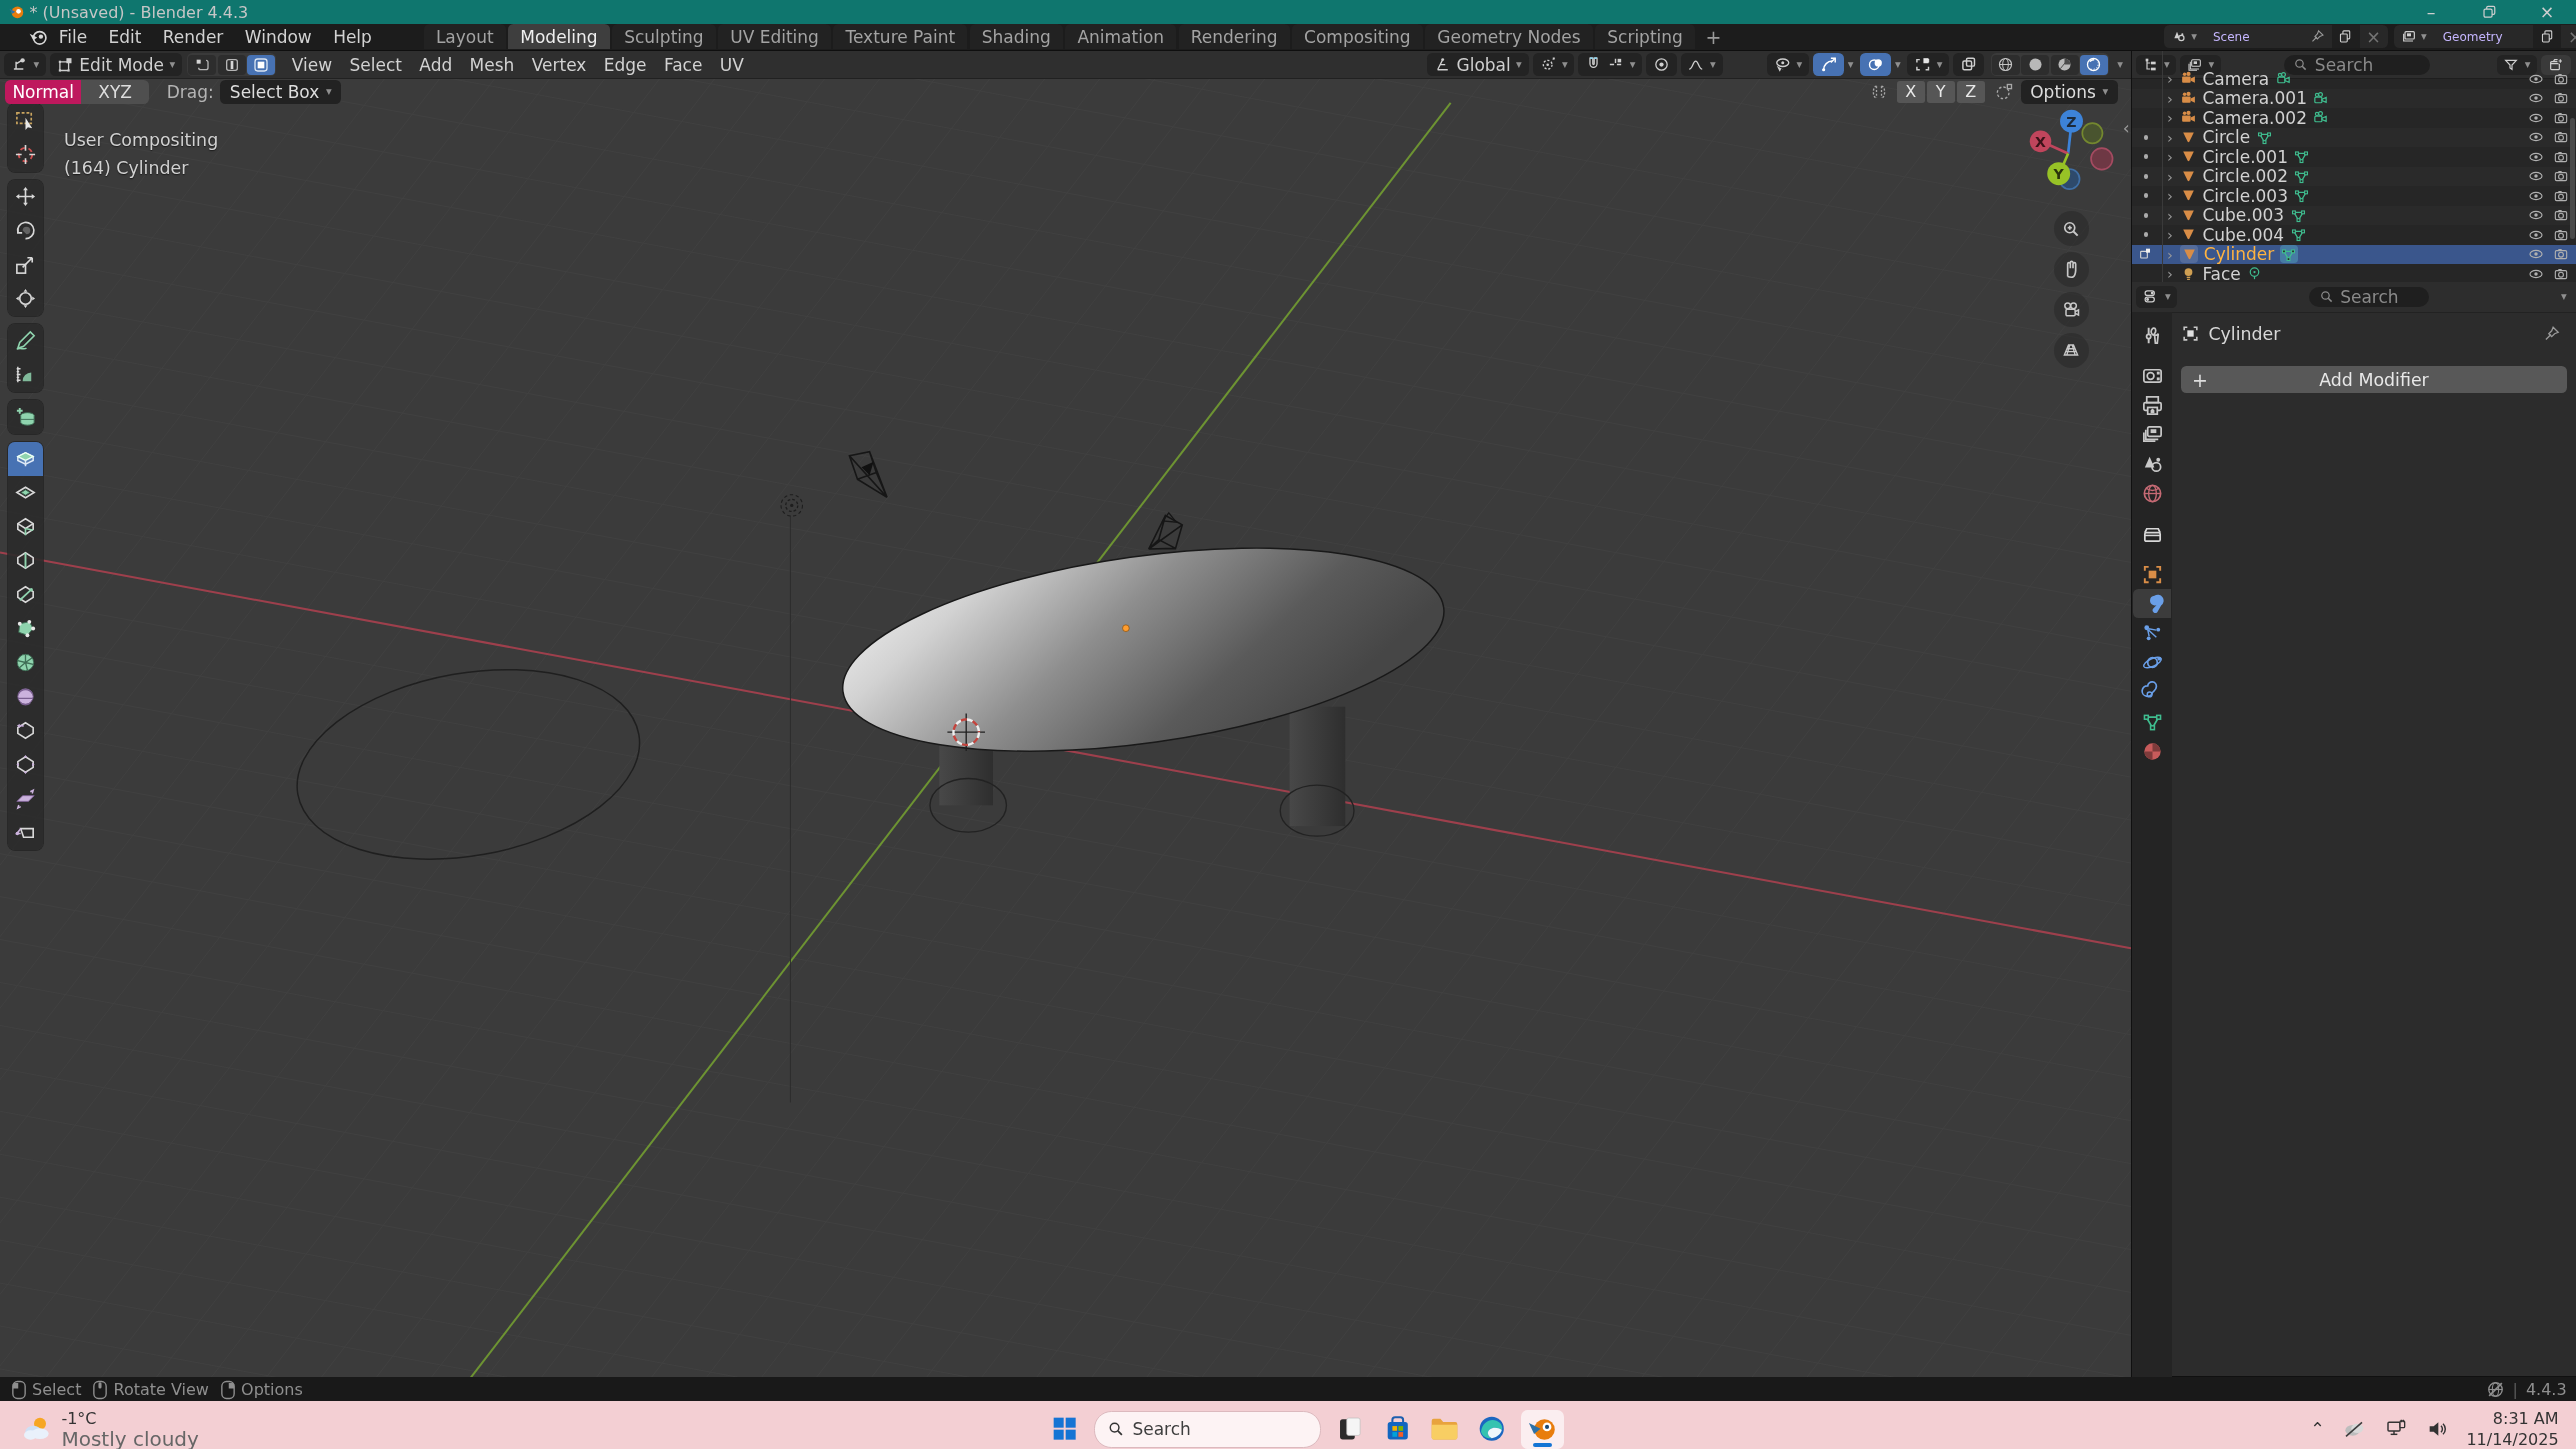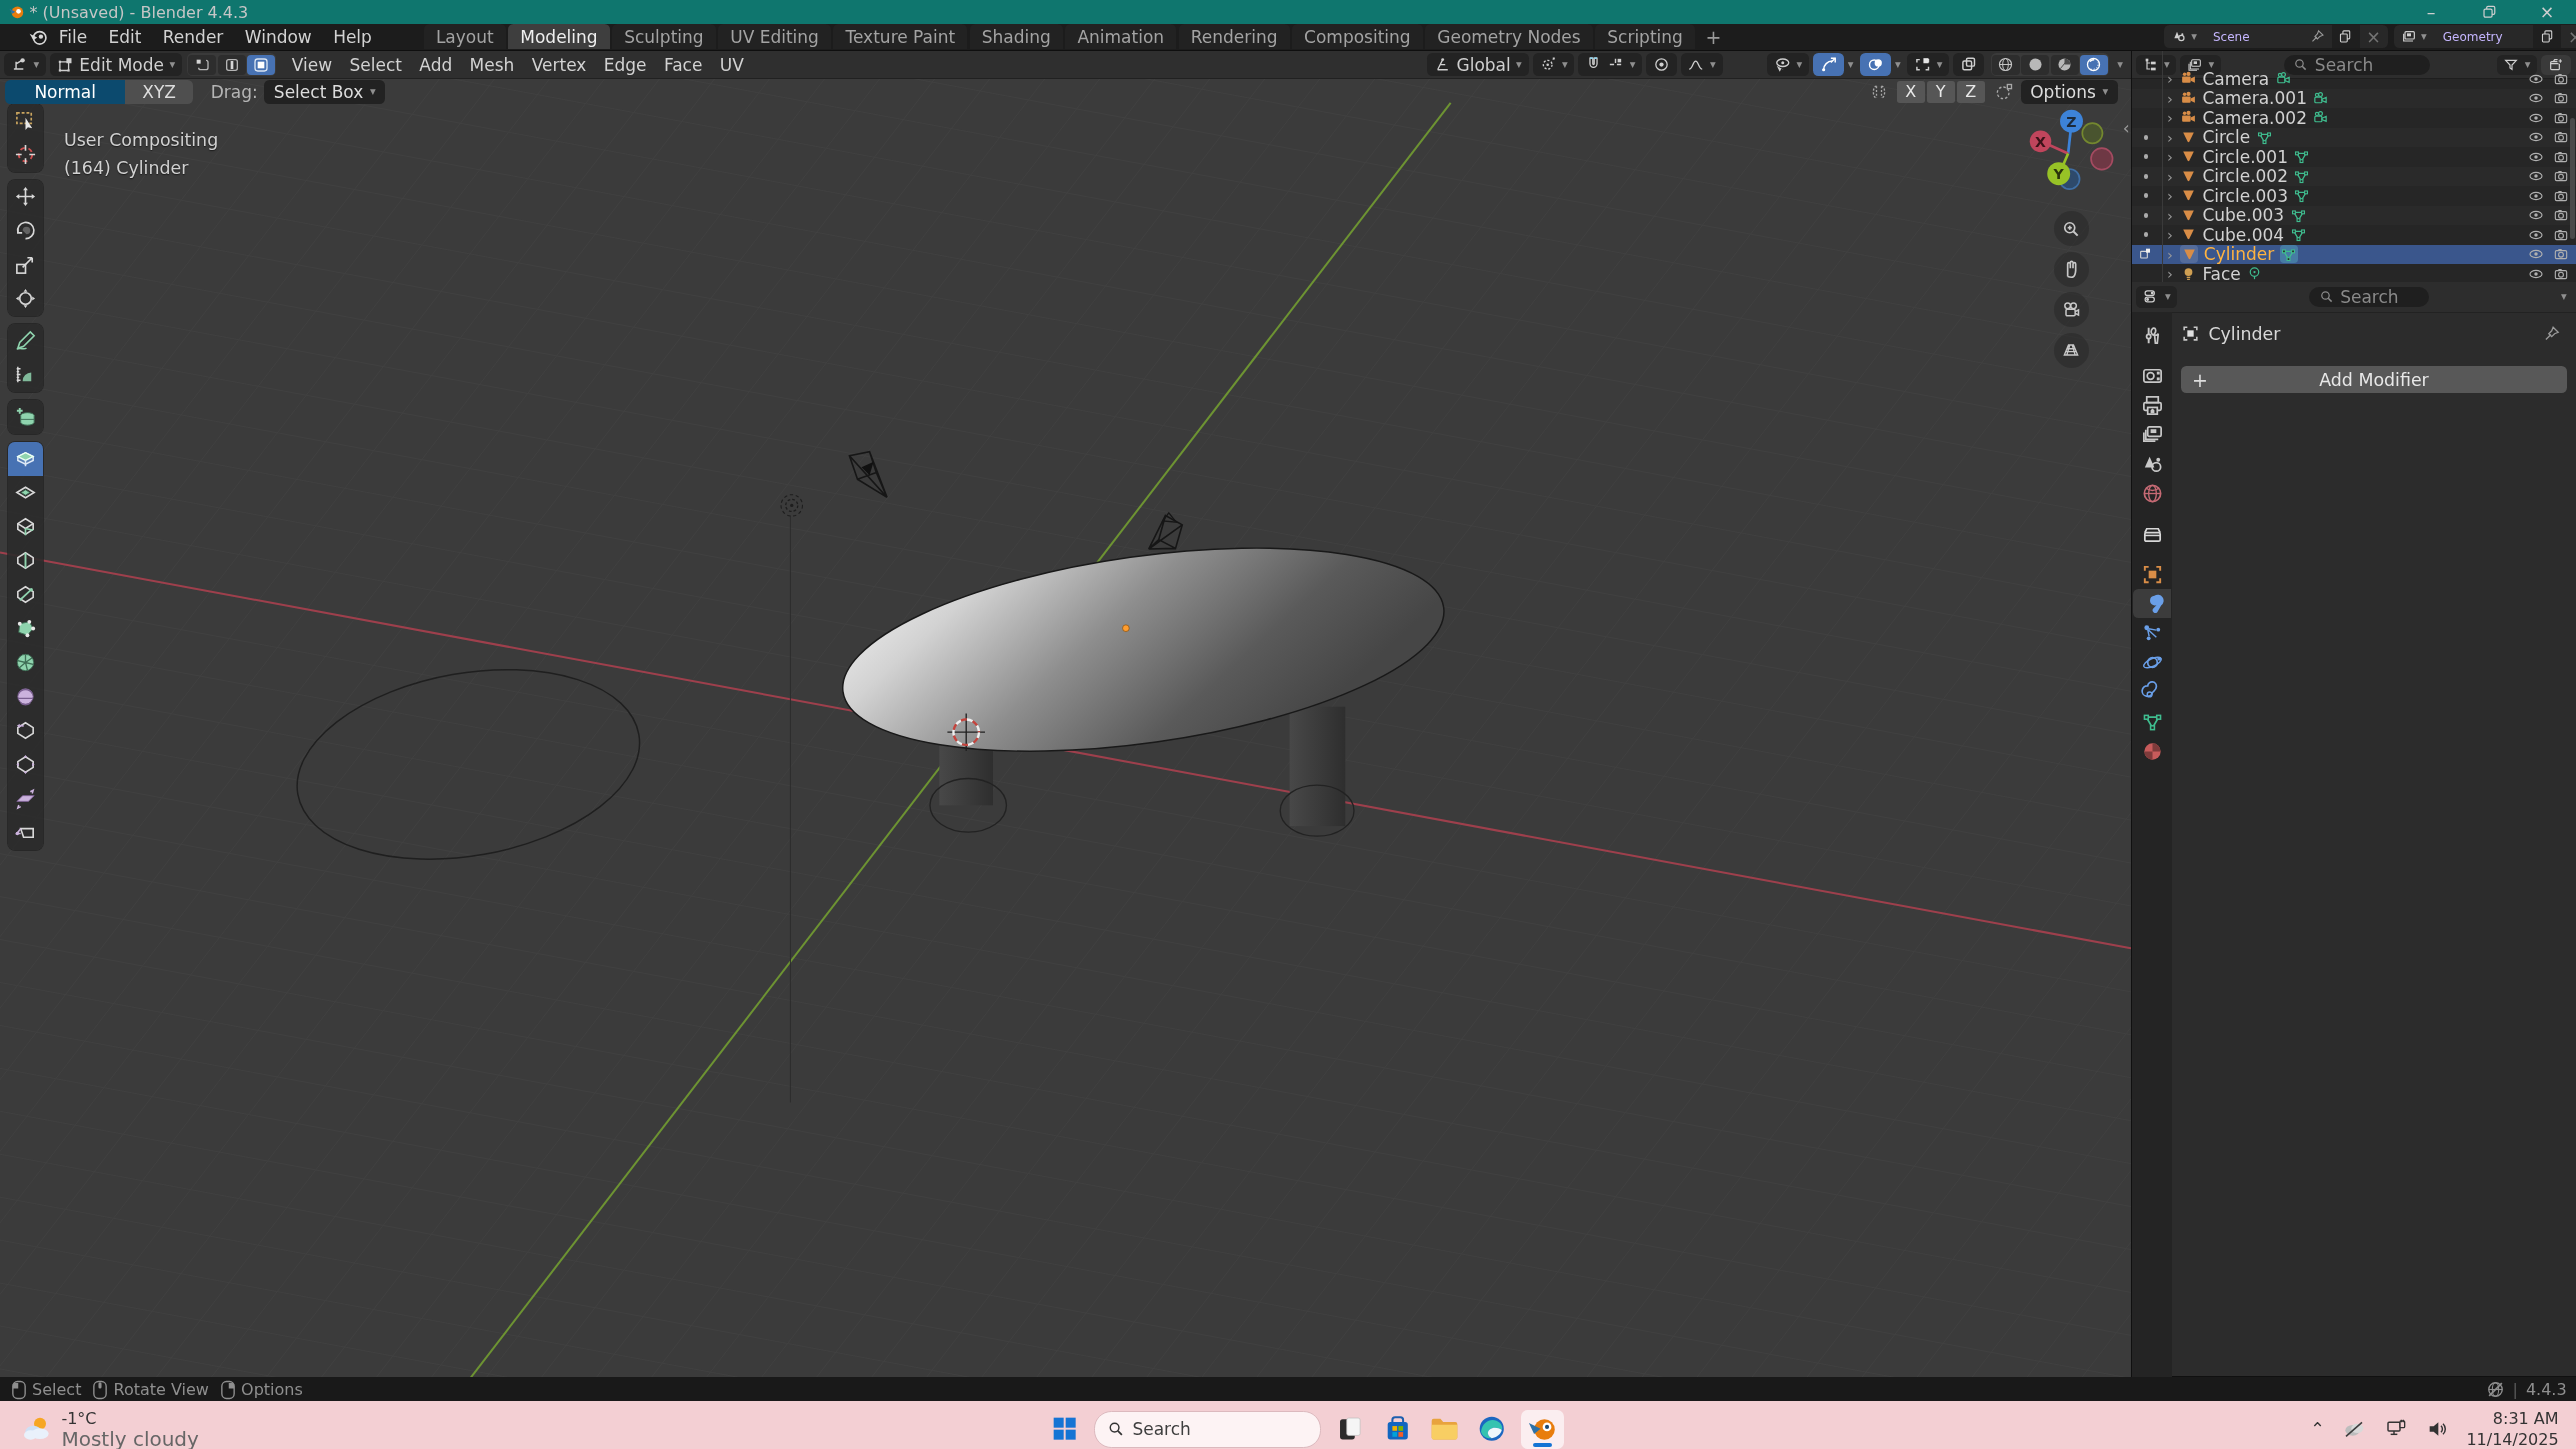--- a/index.html
+++ b/index.html
@@ -32,21 +32,21 @@
   .seg-btn{width:28px;height:20px;border-radius:4px;display:flex;align-items:center;justify-content:center;background:#2d2d2d;}
   .seg-btn.active{background:#4772b3;}
   .vp-menus{display:flex;margin-left:6.7px;}
   .vp-menus .menu-item{padding:0 8.7px;font-size:17px;}
   .chev{color:#8f8f8f;font-size:11.4px;line-height:1;}
   .blue{background:#4772b3 !important;}
   .shade-group{display:flex;gap:1.3px;background:#3a3a3a;border-radius:5.4px;padding:1.3px;margin-left:6.7px;margin-right:5.4px;}
   
   #tool-settings{position:absolute;left:0;top:79px;width:2131px;height:25.5px;display:flex;align-items:center;pointer-events:none;}
   .ts-group{display:flex;align-items:center;pointer-events:auto;}
-  .pill-l{background:#0c4a6e;color:#fff;border-radius:5.4px 0 0 5.4px;padding:2px 29px;font-size:17px;}
+  .pill-l{background:#be185d;color:#fff;border-radius:5.4px 0 0 5.4px;padding:2px 7px;font-size:17px;}
   .pill-r{background:#4f4f4f;color:#ddd;border-radius:0 5.4px 5.4px 0;padding:2px 17.4px;font-size:17px;}
   .ts-label{color:#b5b5b5;margin:0 6.7px 0 17.4px;font-size:17px;}
   .ts-dd{background:#222;border-radius:5.4px;color:#ddd;font-size:17px;padding:2px 9.4px;display:flex;gap:6.7px;align-items:center;}
   .xyz-btn{background:#565656;color:#e8e8e8;width:28px;height:21.5px;border-radius:2.7px;display:flex;align-items:center;justify-content:center;margin-left:2px;font-size:16px;}
   
   #viewport{position:absolute;left:0;top:78px;width:2131px;height:1299px;background:#3b3b3b;overflow:hidden;}
   #vp-overlay-text{position:absolute;left:64px;top:48px;color:#d2d2d2;font-size:17.4px;text-shadow:0 0.7px 1.3px rgba(0,0,0,.6);line-height:28px;}
   
   #toolbar{position:absolute;left:8px;top:25.5px;display:flex;flex-direction:column;gap:8px;}
   .tool-group{background:#2b2b2bE6;border-radius:6.7px;display:flex;flex-direction:column;overflow:hidden;box-shadow:0 0 0 0.7px #222;}

